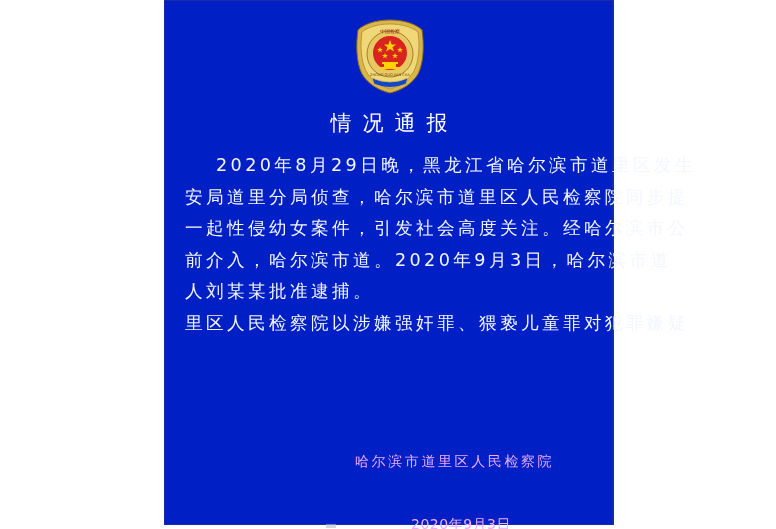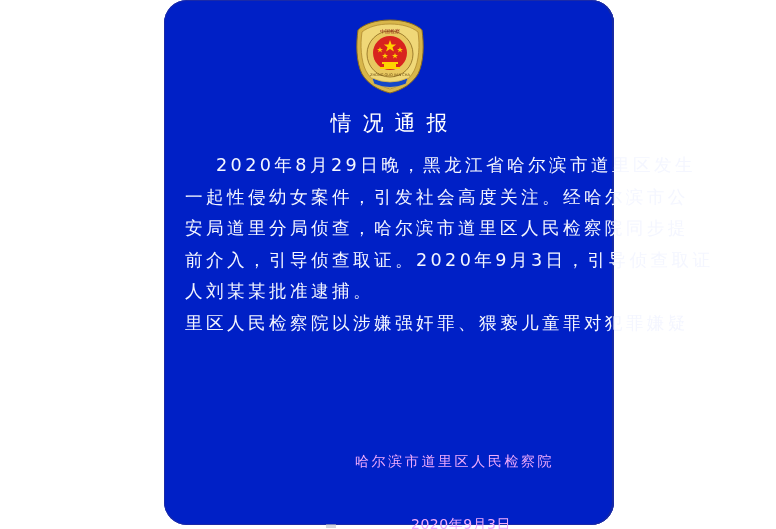--- a/index.html
+++ b/index.html
@@ -19,21 +19,20 @@
     .notice {
       position: absolute;
       left: 164px;
       top: 0;
       width: 450px;
       height: 525px;
       background: #0020c6;
       box-shadow: inset 0 0 0 1px #1a2aa8, inset -2px 0 0 #142aa0;
       color: #ffffff;
       font-family: "DejaVu Sans", "Liberation Sans", sans-serif;
-      border-radius: 23px;
     }
     .emblem {
       position: absolute;
       left: 190px;
       top: 18px;
       width: 72px;
       height: 76px;
     }
     .title {
       position: absolute;
@@ -126,23 +125,23 @@
 
       <text x="36" y="58" font-size="3.6" text-anchor="middle" fill="#6a4a10" font-family="DejaVu Sans, sans-serif">ZHONG GUO JIAN CHA</text>
 
       <path d="M18 60 Q36 68 54 60 L52 66 Q36 73 20 66 Z" fill="#1446c8" stroke="#d8b64a" stroke-width="0.8"></path>
     </svg>
 
     <div class="title">情况通报</div>
 
     <div class="body">
       <span class="line indent">2020年8月29日晚，黑龙江省哈尔滨市道里区发生</span>
+      <span class="line">安局道里分局侦查，哈尔滨市道里区人民检察院同步提</span>
       <span class="line">一起性侵幼女案件，引发社会高度关注。经哈尔滨市公</span>
-      <span class="line">安局道里分局侦查，哈尔滨市道里区人民检察院同步提</span>
-      <span class="line">前介入，引导侦查取证。2020年9月3日，引导侦查取证</span>
+      <span class="line">前介入，哈尔滨市道。2020年9月3日，哈尔滨市道</span>
       <span class="line">人刘某某批准逮捕。</span>
       <span class="line">里区人民检察院以涉嫌强奸罪、猥亵儿童罪对犯罪嫌疑</span>
     </div>
 
     <div class="signature">
       <span class="sig-org">哈尔滨市道里区人民检察院</span>
       <span class="sig-date">2020年9月3日</span>
     </div>
   </div>
   <div class="artifact"></div>

